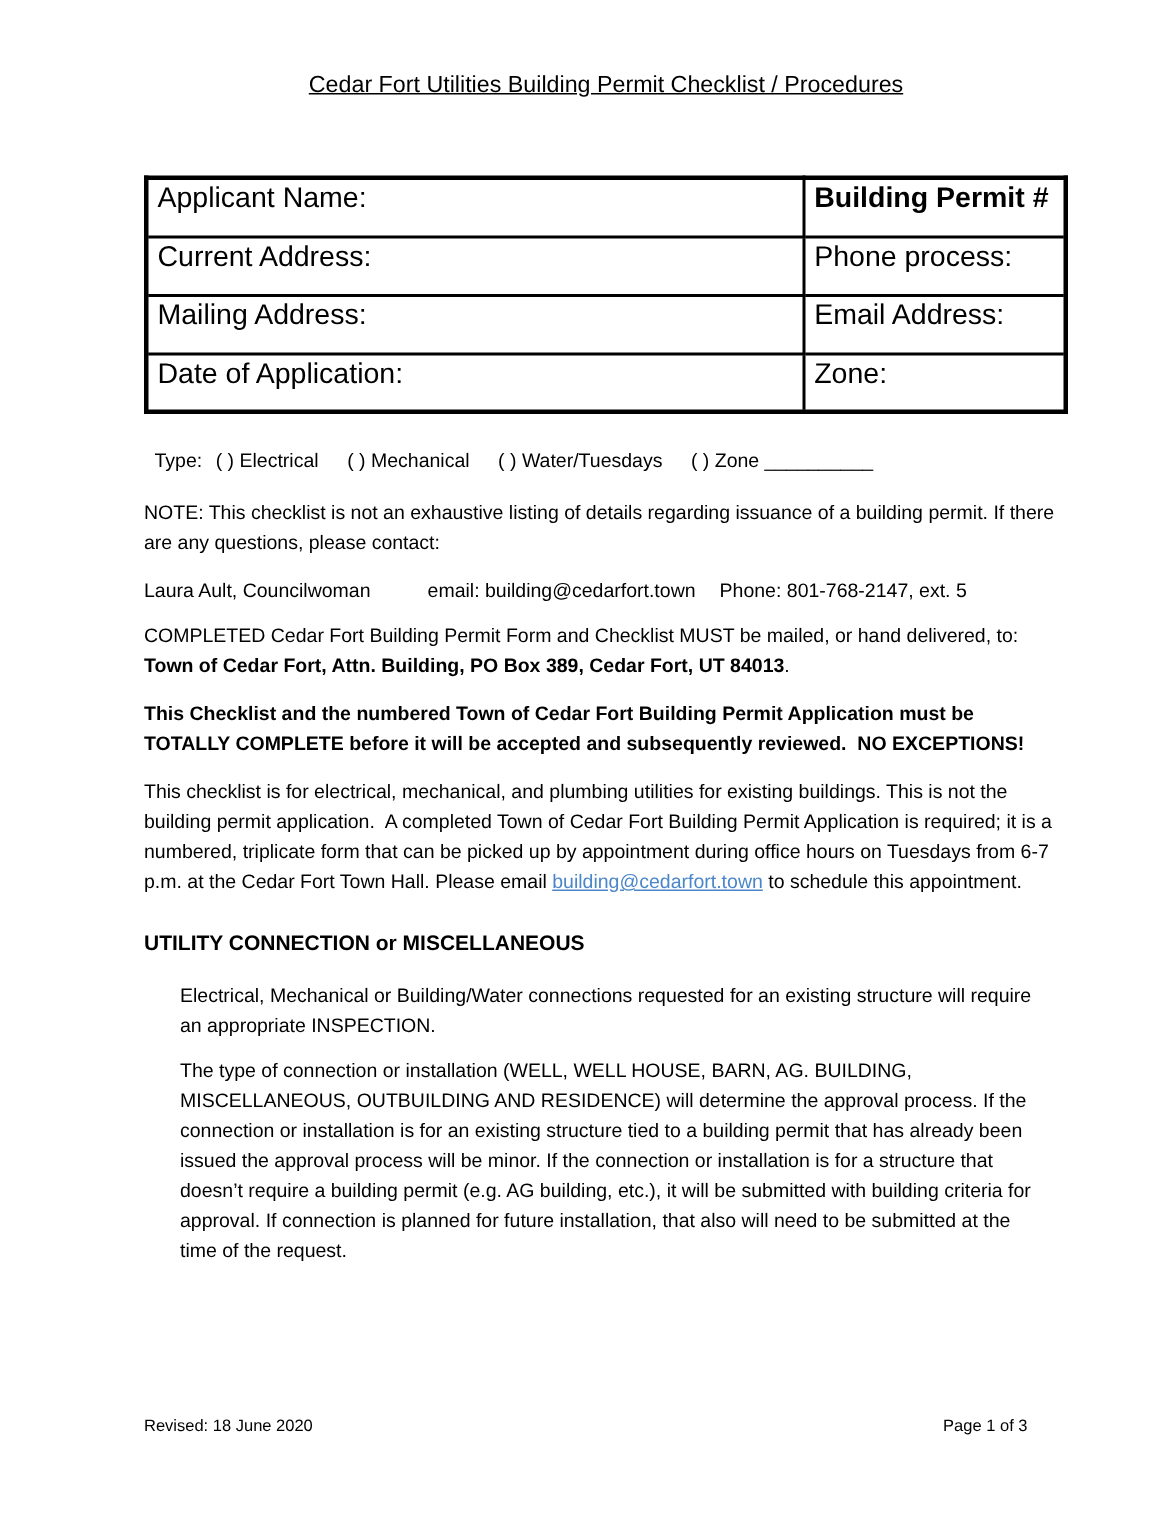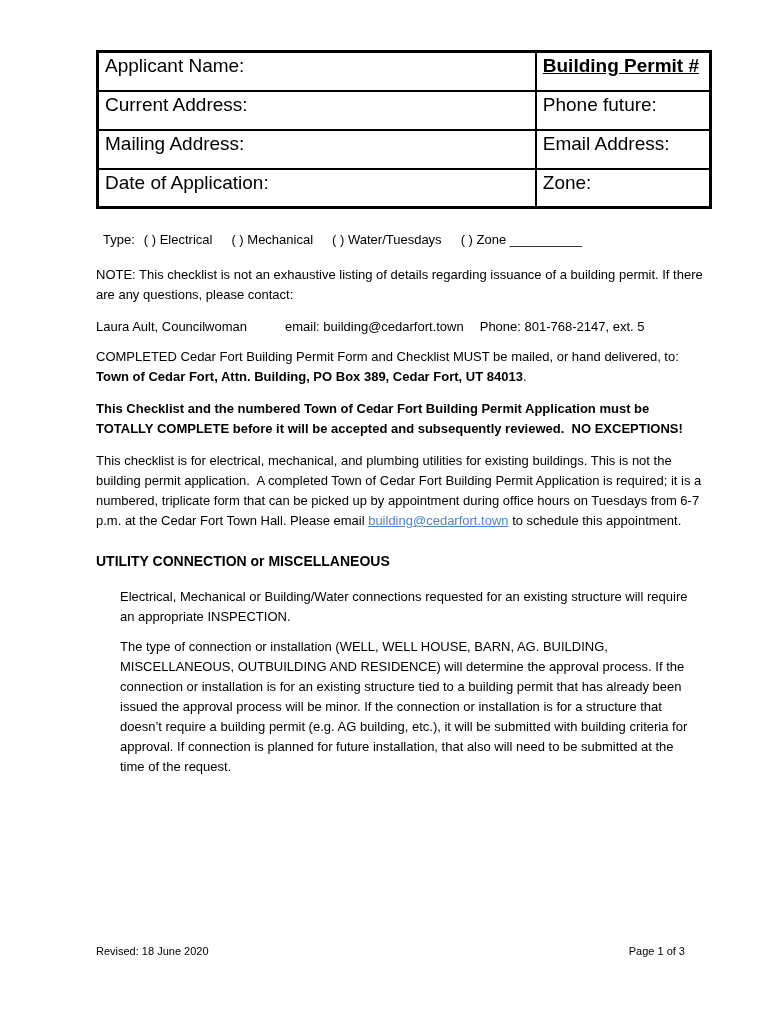--- a/index.html
+++ b/index.html
@@ -34,21 +34,21 @@
   table.info-table td {
     border: 2px solid #000;
     vertical-align: top;
     padding: 4px 6px;
     height: 39px;
     font-size: 19px;
     line-height: 17px;
   }
   td.col-left  { width: 71.5%; }
   td.col-right { width: 28.5%; }
-  td.bold { font-weight: 700; text-decoration: underline; }
+  td.bold { font-weight: 700; }
 
   .type-line {
     margin-top: 21px;
     padding-left: 7px;
     font-size: 13px;
     line-height: 20px;
     white-space: pre;
   }
   .type-line .type-label { margin-right: 9px; }
   .type-line .opt { margin-right: 19px; }
@@ -91,30 +91,31 @@
     font-size: 11px;
     line-height: 14px;
   }
 </style>
 </head>
 <body>
 
 <div class="page">
   <div class="content">
 
+    <h1 class="title">Cedar Fort Utilities Building Permit Checklist / Procedures</h1>
 
     <table class="info-table">
       <tbody>
         <tr>
           <td class="col-left">Applicant Name:</td>
           <td class="col-right bold">Building Permit #</td>
         </tr>
         <tr>
           <td class="col-left">Current Address:</td>
-          <td class="col-right">Phone future:</td>
+          <td class="col-right">Phone process:</td>
         </tr>
         <tr>
           <td class="col-left">Mailing Address:</td>
           <td class="col-right">Email Address:</td>
         </tr>
         <tr>
           <td class="col-left">Date of Application:</td>
           <td class="col-right">Zone:</td>
         </tr>
       </tbody>

